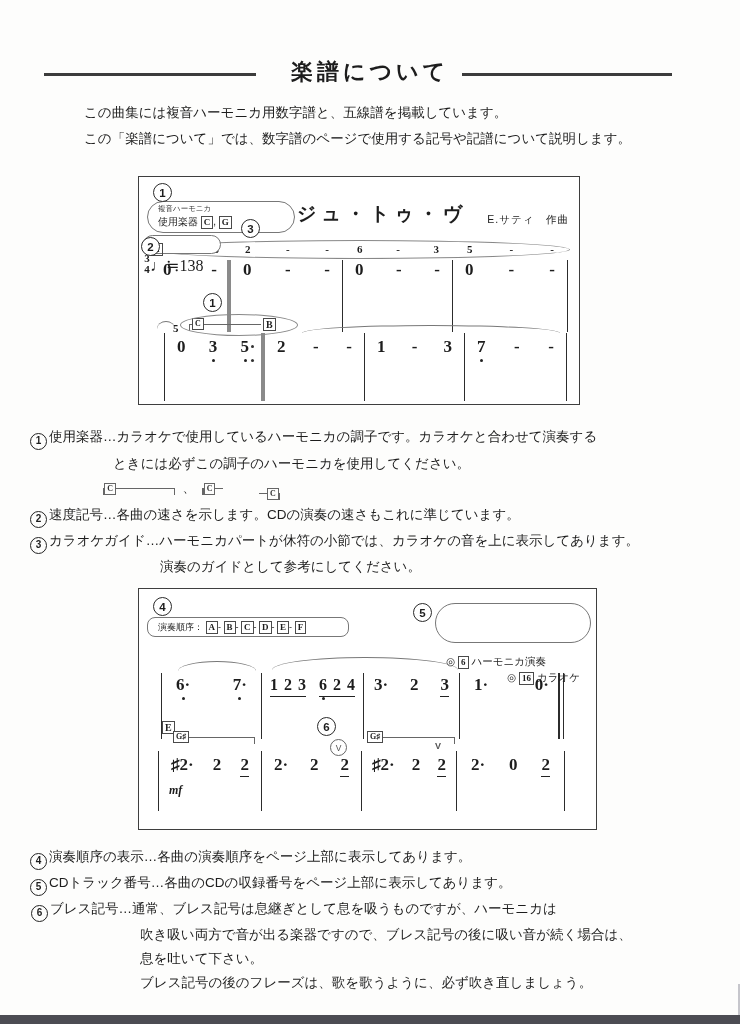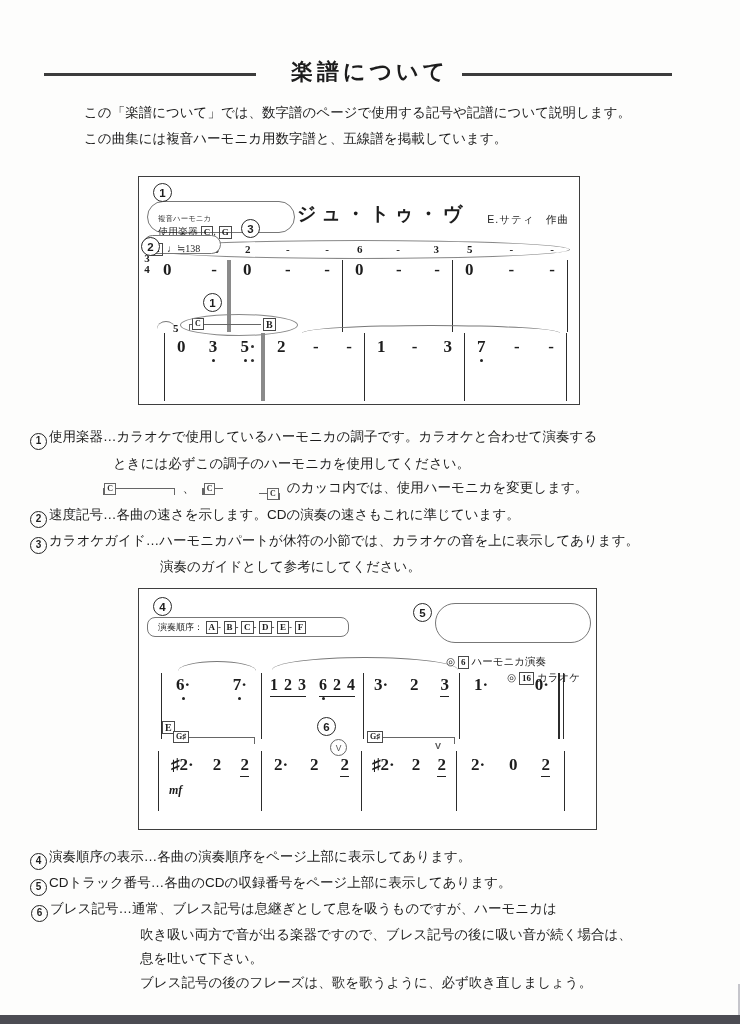--- a/index.html
+++ b/index.html
@@ -66,40 +66,40 @@
 </head>
 <body>
 
 <div class="page">
 
   <div class="hdr-line" style="left:44px;top:73px;width:212px;"></div>
   <div class="hdr-line" style="left:462px;top:73px;width:210px;"></div>
   <div class="page-title">楽譜について</div>
 
   <div class="intro">
+    <div>この曲集には複音ハーモニカ用数字譜と、五線譜を掲載しています。</div>
     <div>この「楽譜について」では、数字譜のページで使用する記号や記譜について説明します。</div>
-    <div>この曲集には複音ハーモニカ用数字譜と、五線譜を掲載しています。</div>
   </div>
 
   <div class="sbox" style="left:138px;top:176px;width:442px;height:229px;">
 
     <div class="co" style="left:14px;top:6px;">1</div>
 
-    <div class="pill" style="left:8px;top:24px;width:148px;height:32px;padding:12px 10px;">
+    <div class="pill" style="left:8px;top:24px;width:148px;height:32px;padding:2px 10px;">
       <div style="font-size:7.5px;color:#333;">複音ハーモニカ</div>
       <div style="font-size:10px;margin-top:1px;">
         <span>使用楽器</span>
         <span class="bx">C</span><span>,</span>
         <span class="bx">G</span>
       </div>
     </div>
 
     <div class="pill" style="left:4px;top:58px;width:78px;height:19px;padding:2px 6px;border-radius:10px;">
       <span class="bx">A</span>
-      <span class="serif" style="font-size:10px;">♩≒138</span>
+      <span class="serif" style="font-size:16px;">♩≒138</span>
     </div>
 
     <div class="co" style="left:2px;top:60px;">2</div>
     <div class="co" style="left:102px;top:42px;">3</div>
 
     <div class="song-title" style="left:158px;top:24px;">ジュ・トゥ・ヴ</div>
     <div class="composer" style="right:10px;top:36px;">E.サティ　作曲</div>
 
     <div class="timesig" style="left:2px;top:76px;width:12px;">
       <div>3</div>
@@ -205,21 +205,20 @@
         <span class="vtick"></span>
         <span class="bx">C</span>
         <span class="hln" style="width:8px;"></span>
       </span>
     <span style="display:inline-block;width:22px;"></span>
     <span class="cbr">
         <span class="hln" style="width:8px;"></span>
         <span class="bx">C</span>
         <span class="vtick"></span>
       </span>
-    <span>のカッコ内では、使用ハーモニカを変更します。</span>
   </div>
   <div class="note-line" style="left:30px;top:506px;">
     <span class="cnum">2</span><span>速度記号…各曲の速さを示します。CDの演奏の速さもこれに準じています。</span>
   </div>
   <div class="note-line" style="left:30px;top:532px;">
     <span class="cnum">3</span><span>カラオケガイド…ハーモニカパートが休符の小節では、カラオケの音を上に表示してあります。</span>
   </div>
   <div class="note-line" style="left:160px;top:558px;">演奏のガイドとして参考にしてください。</div>
 
   <div class="sbox" style="left:138px;top:588px;width:459px;height:242px;">

